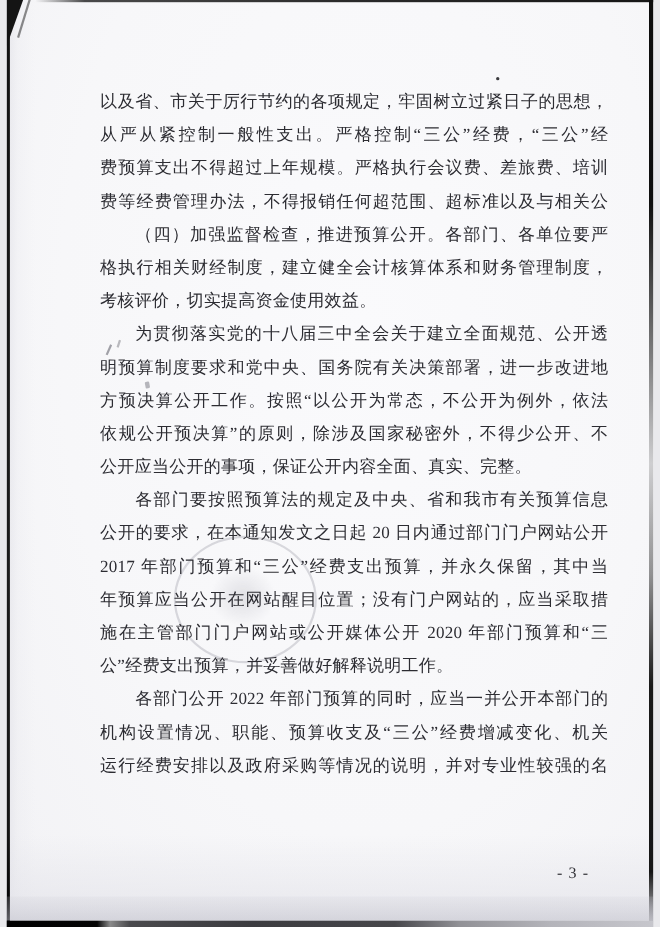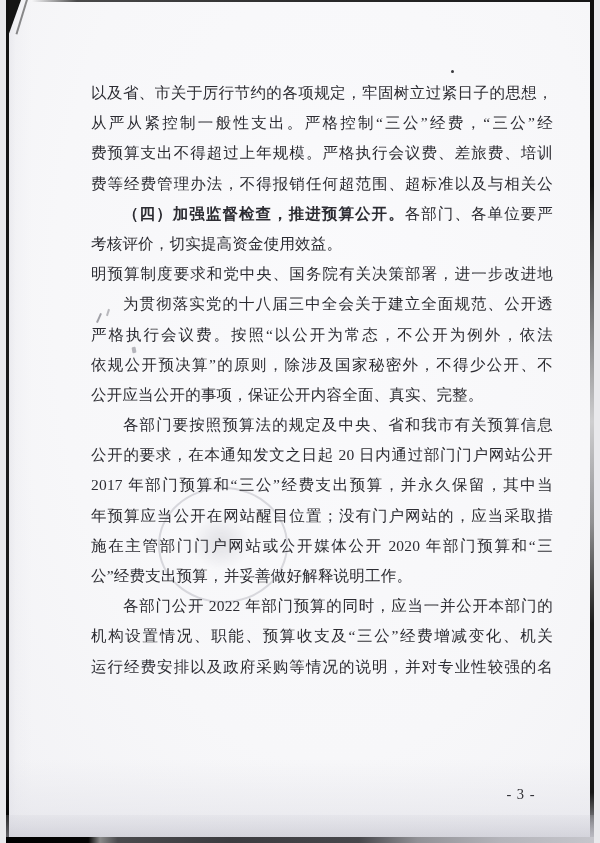--- a/index.html
+++ b/index.html
@@ -39,21 +39,21 @@
   .speck-b{position:absolute;left:92px;top:313px;width:2px;height:10px;background:rgba(90,90,100,.55);transform:rotate(24deg);}
   .speck-c{position:absolute;left:101px;top:309px;width:2px;height:7px;background:rgba(90,90,100,.4);transform:rotate(18deg);}
   .speck-d{position:absolute;left:126px;top:347px;width:4px;height:6px;background:rgba(100,100,110,.45);transform:rotate(-10deg);border-radius:1px;}
   
   .content{position:absolute;left:85px;top:78px;width:462px;
     font-size:15.5px;letter-spacing:.2px;}
   .line{height:30.2px;line-height:30.2px;overflow:hidden;
     text-align:justify;text-align-last:justify;white-space:nowrap;}
   .line.last{text-align-last:left;}
   .line.indent{padding-left:32px;}
-  .line b{font-weight:700;}
+  .line b{font-weight:400;}
   .page-number{position:absolute;left:470px;top:786px;width:90px;
     font-size:14.5px;letter-spacing:1px;text-align:center;color:#2e2e33;}
 </style>
 </head>
 <body>
 
 <div class="scan">
 
   <div class="edge-top"></div>
   <div class="corner-wedge"></div>
@@ -74,27 +74,28 @@
 
     <div>
       <div class="line">以及省、市关于厉行节约的各项规定，牢固树立过紧日子的思想，</div>
       <div class="line">从严从紧控制一般性支出。严格控制“三公”经费，“三公”经</div>
       <div class="line">费预算支出不得超过上年规模。严格执行会议费、差旅费、培训</div>
       <div class="line">费等经费管理办法，不得报销任何超范围、超标准以及与相关公</div>
     </div>
 
     <div>
       <div class="line indent"><b>（四）加强监督检查，推进预算公开。</b><span>各部门、各单位要严</span></div>
+      <div class="line">格执行相关财经制度，建立健全会计核算体系和财务管理制度，</div>
       <div class="line last">考核评价，切实提高资金使用效益。</div>
     </div>
 
     <div>
+      <div class="line indent">为贯彻落实党的十八届三中全会关于建立全面规范、公开透</div>
       <div class="line">明预算制度要求和党中央、国务院有关决策部署，进一步改进地</div>
-      <div class="line indent">为贯彻落实党的十八届三中全会关于建立全面规范、公开透</div>
-      <div class="line">严格执行会议费。按照“以公开为常态，不公开为例外，依法</div>
+      <div class="line">方预决算公开工作。按照“以公开为常态，不公开为例外，依法</div>
       <div class="line">依规公开预决算”的原则，除涉及国家秘密外，不得少公开、不</div>
       <div class="line last">公开应当公开的事项，保证公开内容全面、真实、完整。</div>
     </div>
 
     <div>
       <div class="line indent">各部门要按照预算法的规定及中央、省和我市有关预算信息</div>
       <div class="line">公开的要求，在本通知发文之日起 20 日内通过部门门户网站公开</div>
       <div class="line">2017 年部门预算和“三公”经费支出预算，并永久保留，其中当</div>
       <div class="line">年预算应当公开在网站醒目位置；没有门户网站的，应当采取措</div>
       <div class="line">施在主管部门门户网站或公开媒体公开 2020 年部门预算和“三</div>

